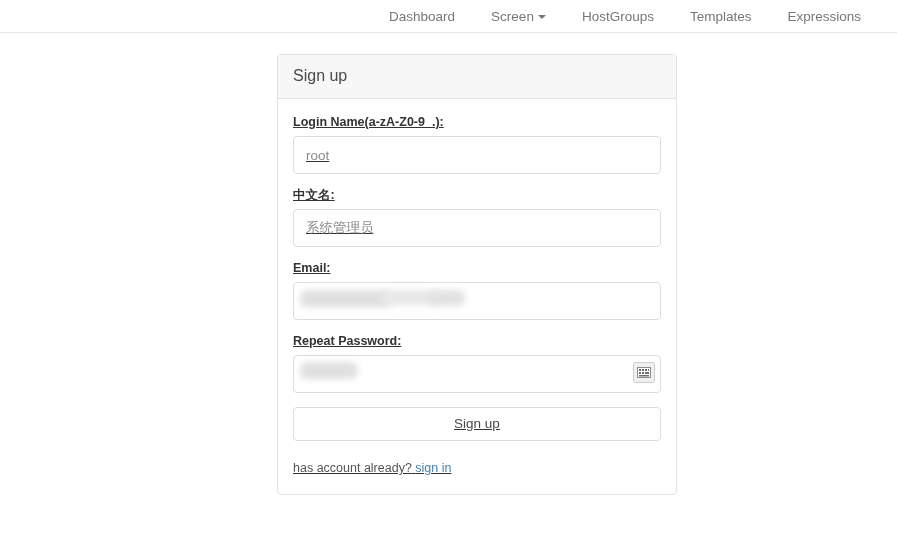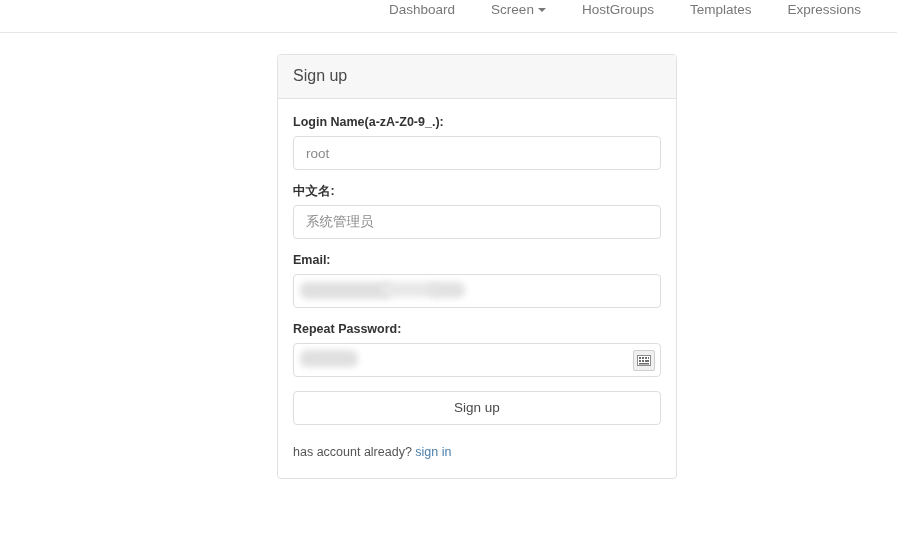--- a/index.html
+++ b/index.html
@@ -31,21 +31,21 @@
     position: absolute;
     right: 18px;
     top: 0;
     height: 32px;
     display: flex;
     align-items: flex-start;
     gap: 0px;
   }
   .nav-item {
     display: block;
-    padding: 0px 18px;
+    padding: 7px 18px;
     line-height: 20px;
     font-size: 13.5px;
     color: #777777;
     text-decoration: none;
     white-space: nowrap;
     cursor: pointer;
   }
   .caret {
     display: inline-block;
     width: 0;
@@ -76,20 +76,21 @@
   }
   .panel-title {
     margin: 0;
     font-size: 16px;
     font-weight: normal;
     color: #4a4a4a;
     line-height: 18px;
   }
   .panel-body {
     padding: 16px 15px 18px 15px;
+    text-decoration: underline;
   }
 
   .form-group { margin-bottom: 14px; }
   .form-group.last { margin-bottom: 0; }
 
   .ctrl-label {
     display: block;
     font-size: 12.5px;
     font-weight: bold;
     color: #333333;
@@ -97,21 +98,21 @@
     line-height: 15px;
   }
 
   .input-wrap { position: relative; }
 
   .form-control {
     box-sizing: border-box;
     display: block;
     width: 100%;
     height: 34px;
-    padding: 10px 12px;
+    padding: 18px 12px;
     font-size: 13.5px;
     font-family: "Liberation Sans", "DejaVu Sans", sans-serif;
     line-height: 20px;
     color: #8a8a8a;
     background: #ffffff;
     border: 1px solid #dddddd;
     border-radius: 4px;
     outline: none;
   }
   .form-control::placeholder { color: #999999; }

